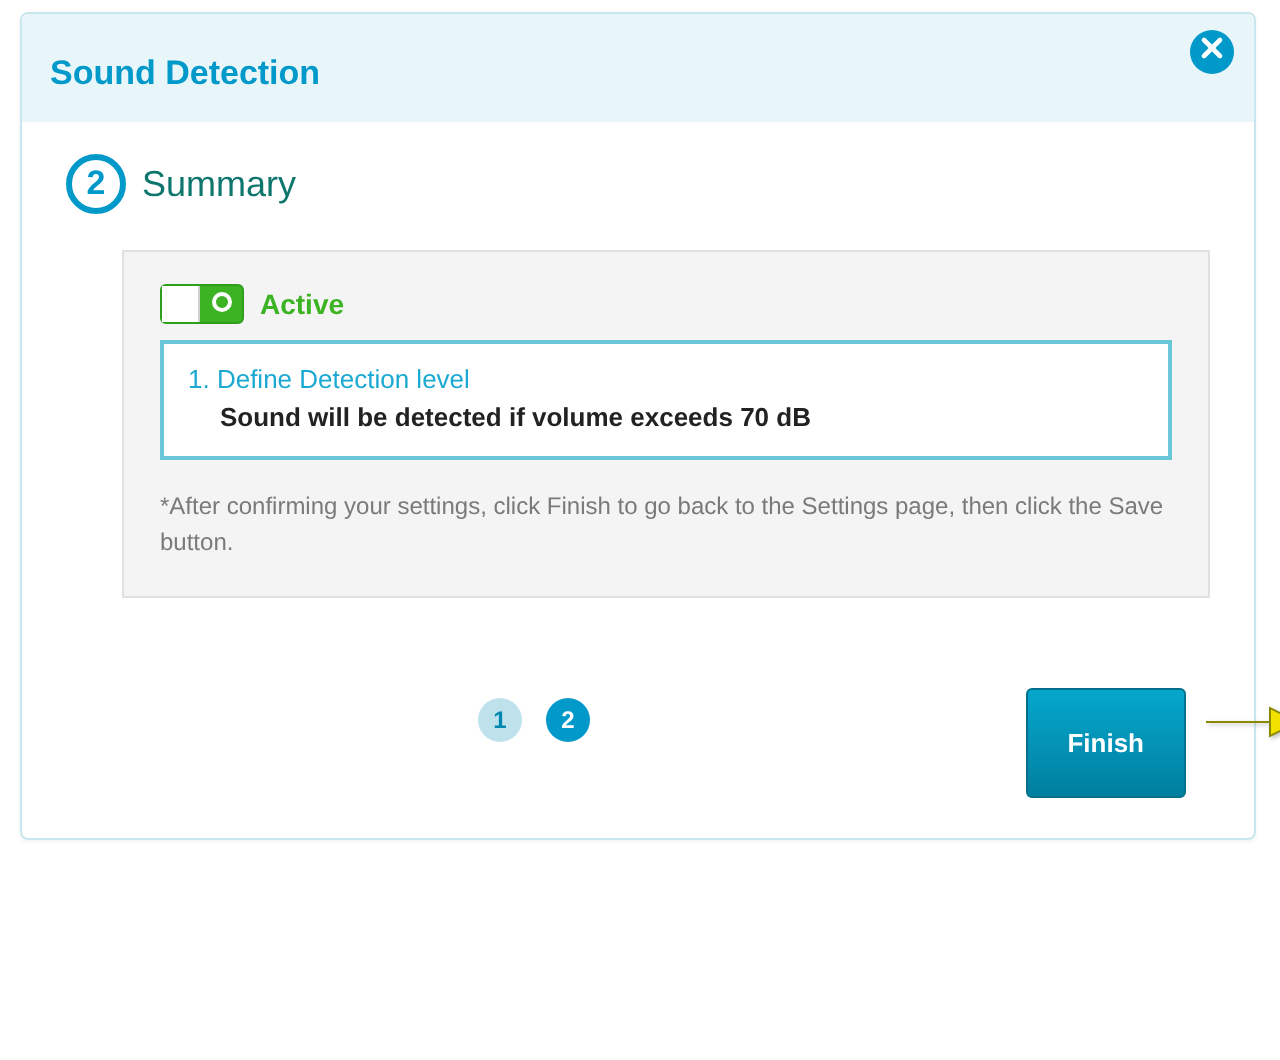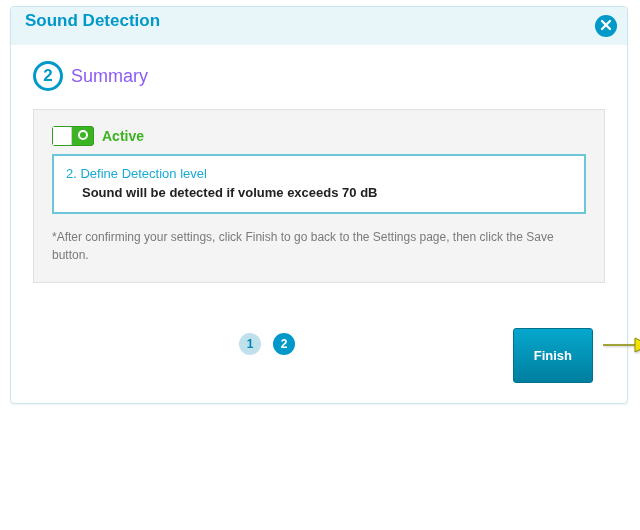--- a/index.html
+++ b/index.html
@@ -14,21 +14,21 @@
     width: 618px;
     margin: 6px 10px;
     border: 1px solid #c9e6ef;
     border-radius: 4px;
     background: #fff;
     box-shadow: 0 1px 2px rgba(0,0,0,0.05);
   }
   .dialog-header {
     background: #e8f5f9;
     border-radius: 4px 4px 0 0;
-    padding: 4px 14px 14px 14px;
+    padding: 20px 14px 14px 14px;
     position: relative;
   }
   .dialog-title {
     color: #0099c9;
     font-size: 17px;
     font-weight: bold;
   }
   .close-btn {
     position: absolute;
     right: 10px;
@@ -58,27 +58,28 @@
     background: #fff;
     border: 3px solid #0099c9;
     color: #0099c9;
     font-weight: bold;
     font-size: 17px;
     display: flex;
     align-items: center;
     justify-content: center;
   }
   .step-title {
-    color: #8b5cf6;
+    color: #0f766e;
     font-size: 18px;
   }
   .panel {
     background: #f4f4f4;
     border: 1px solid #e0e0e0;
     padding: 16px 18px 18px 18px;
+    margin-left: 28px;
   }
   .active-row {
     display: flex;
     align-items: center;
     gap: 8px;
     margin-bottom: 8px;
   }
   .toggle {
     width: 42px; height: 20px;
     border-radius: 3px;
@@ -200,21 +201,21 @@
     <div class="panel">
       <div class="active-row">
         <div class="toggle">
           <div class="knob"></div>
           <div class="dot"></div>
         </div>
         <span class="active-label">Active</span>
       </div>
 
       <div class="detail-box">
-        <div class="detail-title">2. Define Detection level</div>
+        <div class="detail-title">1. Define Detection level</div>
         <div class="detail-text">Sound will be detected if volume exceeds 70 dB</div>
       </div>
 
       <div class="note">*After confirming your settings, click Finish to go back to the Settings page, then click the Save button.</div>
     </div>
 
     <div class="footer">
       <div class="pager">
         <div class="pg inactive">1</div>
         <div class="pg activepg">2</div>

